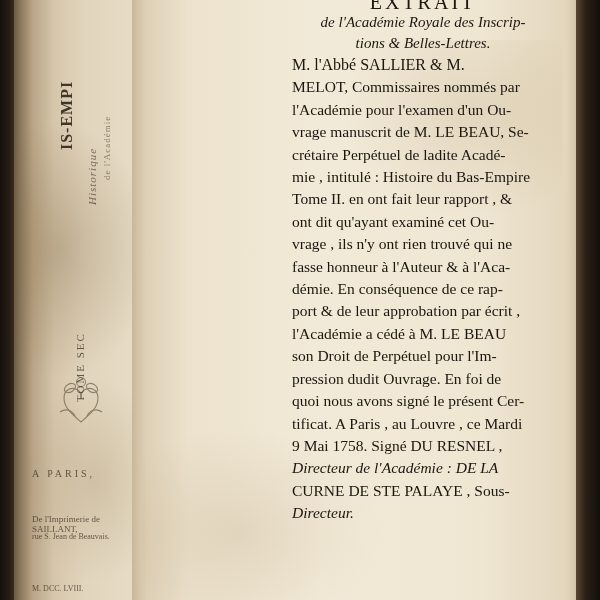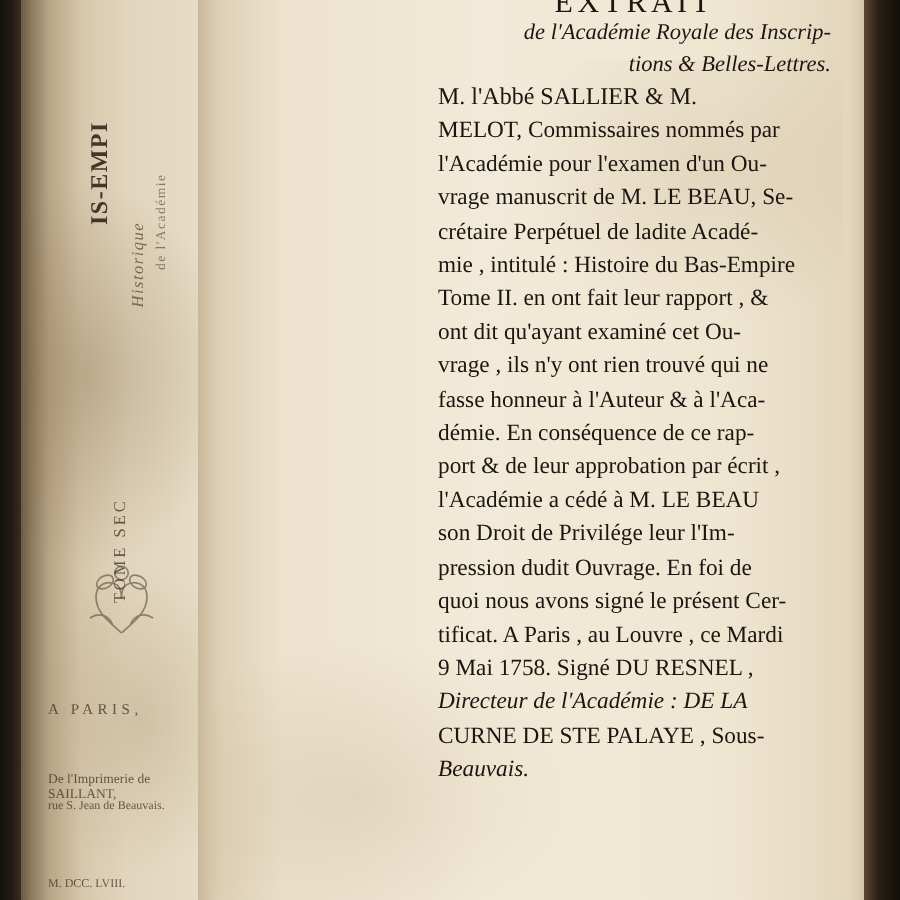--- a/index.html
+++ b/index.html
@@ -159,21 +159,21 @@
   .head-title {
     font-size: 20px;
     letter-spacing: 3px;
     text-align: center;
     line-height: 20px;
   }
   .sub-ital {
     font-style: italic;
     font-size: 15px;
     line-height: 21px;
-    text-align: right;
+    text-align: center;
   }
   .date-line {
     font-size: 17px;
     text-align: center;
     margin-top: 7px;
     margin-bottom: 10px;
   }
   .body-line {
     font-size: 15.5px;
     line-height: 22.4px;
@@ -234,27 +234,27 @@
       <div class="body-line">vrage manuscrit de M. LE BEAU, Se-</div>
       <div class="body-line">crétaire Perpétuel de ladite Acadé-</div>
       <div class="body-line">mie , intitulé : Histoire du Bas-Empire</div>
       <div class="body-line">Tome II. en ont fait leur rapport , &amp;</div>
       <div class="body-line">ont dit qu'ayant examiné cet Ou-</div>
       <div class="body-line">vrage , ils n'y ont rien trouvé qui ne</div>
       <div class="body-line">fasse honneur à l'Auteur &amp; à l'Aca-</div>
       <div class="body-line">démie. En conséquence de ce rap-</div>
       <div class="body-line">port &amp; de leur approbation par écrit ,</div>
       <div class="body-line">l'Académie a cédé à M. LE BEAU</div>
-      <div class="body-line">son Droit de Privilége leur l'Im-</div>
+      <div class="body-line">son Droit de Perpétuel pour l'Im-</div>
       <div class="body-line">pression dudit Ouvrage. En foi de</div>
       <div class="body-line">quoi nous avons signé le présent Cer-</div>
       <div class="body-line">tificat. A Paris , au Louvre , ce Mardi</div>
       <div class="body-line">9 Mai 1758. Signé DU RESNEL ,</div>
       <div class="body-line ital">Directeur de l'Académie : DE LA</div>
       <div class="body-line">CURNE DE STE PALAYE , Sous-</div>
-      <div class="body-line ital">Beauvais.</div>
+      <div class="body-line ital">Directeur.</div>
     </div>
 
     <div class="edge-shadow"></div>
   </div>
 
   <div class="right-dark"></div>
 </div>
 
 </body></html>

